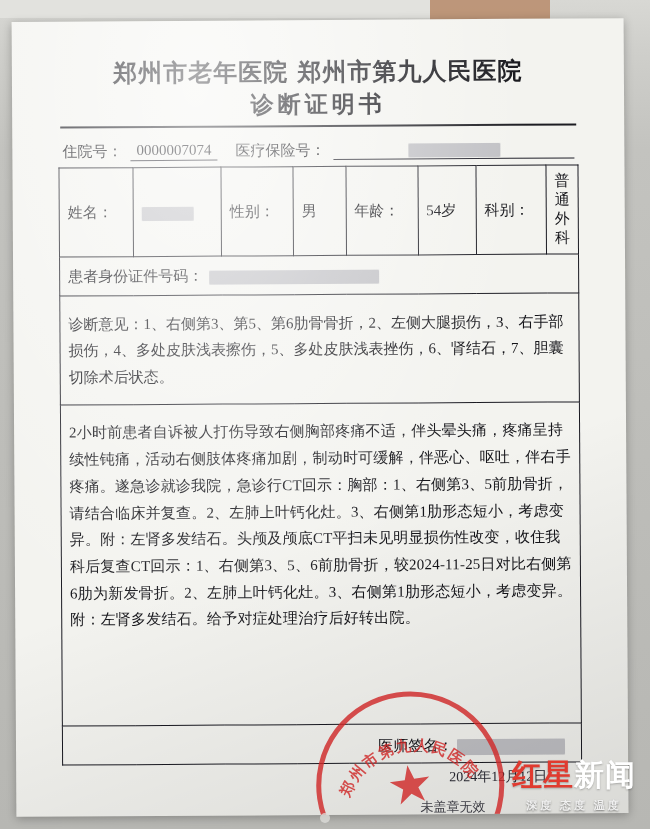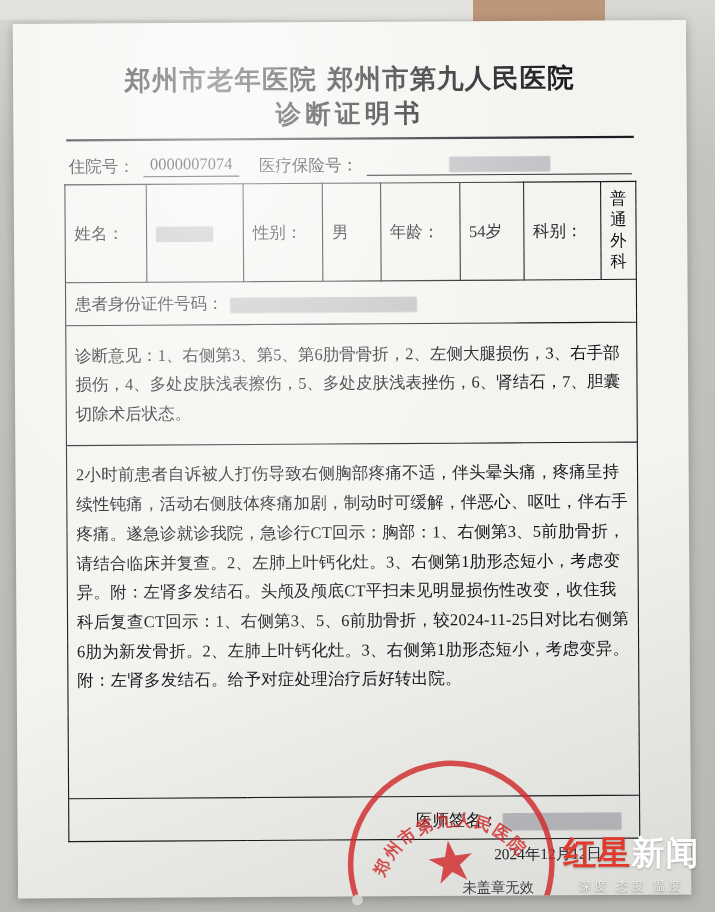--- a/index.html
+++ b/index.html
@@ -130,20 +130,21 @@
   }
   .wm .wm-main{
     font-size:30px;font-weight:700;color:#e03a2f;
     font-family:Liberation Mono, monospace;letter-spacing:1px;
     text-shadow:0 1px 2px rgba(0,0,0,.25);
   }
   .wm .wm-main .w{color:#ffffff;}
   .wm .wm-sub{
     font-size:11px;color:#f0f0f0;letter-spacing:3px;margin-top:2px;
     text-shadow:0 1px 2px rgba(0,0,0,.45);
+    font-weight:bold;
   }
   .navdot{
     position:absolute;left:50%;bottom:6px;transform:translateX(-50%);
     width:10px;height:10px;border-radius:50%;background:#dcdcd8;opacity:.8;z-index:20;
   }
 </style>
 </head>
 <body>
 
 <div class="backdrop"></div>

